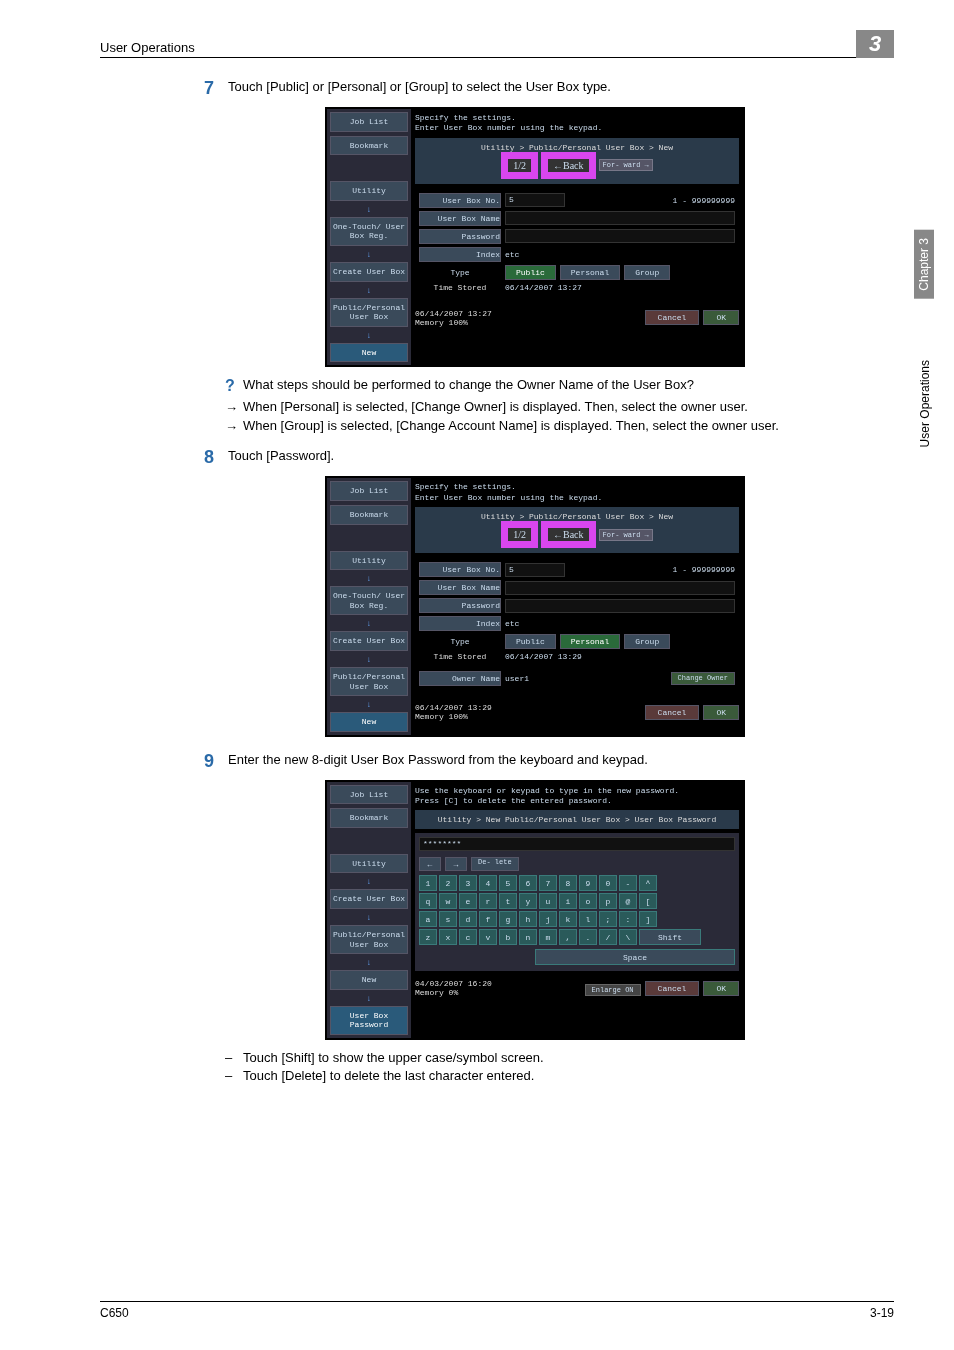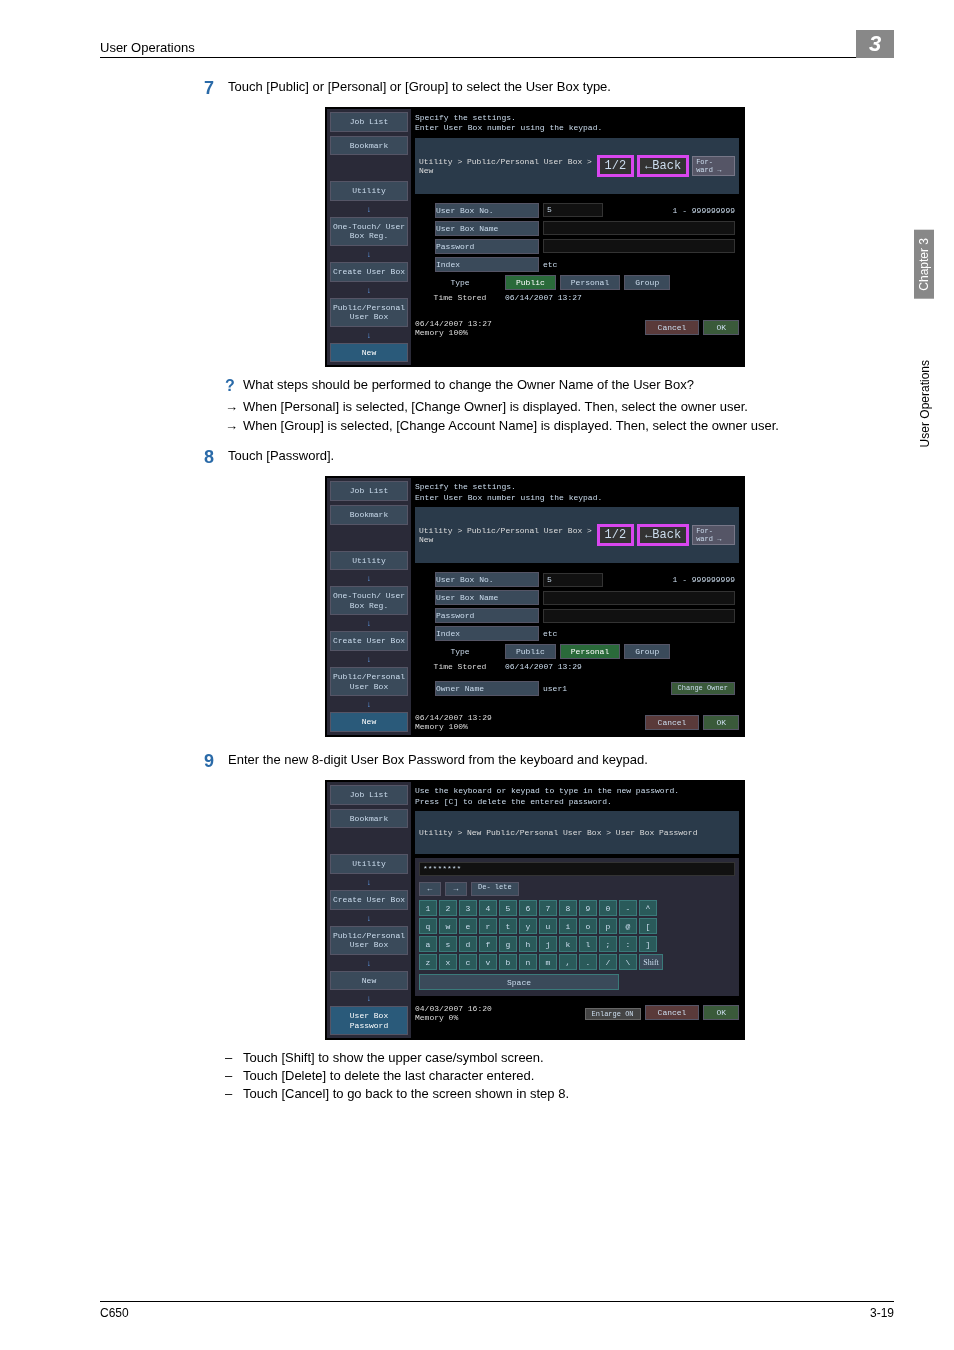--- a/index.html
+++ b/index.html
@@ -147,54 +147,55 @@
     position: relative;
   }
   .shot-header {
     color: #cde;
     font-size: 8px;
     line-height: 1.3;
     margin-bottom: 4px;
   }
   .shot-crumb {
     background: #2a3a4a;
-    padding: 17px 4px;
+    padding: 5px 4px;
     font-size: 8px;
     display: flex;
     justify-content: space-between;
     align-items: center;
+    flex-direction: column;
   }
   .crumb-btn {
     background: #333;
-    border: 3px solid #d946ef;
+    border: 7px solid #d946ef;
     padding: 1px 5px;
-    font-size: 12px;
-    color: #cde;
+    font-size: 10px;
+    color: #cde;
+    font-family: Liberation Serif, serif;
   }
   .crumb-fwd {
     background: #556;
     border: 1px solid #778;
     padding: 1px 3px;
     font-size: 7px;
     color: #cde;
   }
   .fieldrow {
     display: flex;
     align-items: center;
     margin: 3px 0;
     font-size: 8px;
   }
   .field-label {
     background: #3a4a5a;
     border: 1px solid #556;
-    width: 104px;
-    text-align: left;
+    width: 82px;
+    text-align: right;
     padding: 2px 0;
     color: #cde;
-    margin-left: 16px;
   }
   .field-val {
     margin-left: 4px;
     color: #cde;
   }
   .field-val-box {
     margin-left: 4px;
     background: #111;
     border: 1px solid #333;
     flex: 1;
@@ -262,21 +263,21 @@
     display:flex; align-items:center; justify-content:center; font-size:8px; color:#cde;
   }
   .kbd-del {
     background:#3a4a5a; border:1px solid #556; padding:1px 6px; font-size:7px; color:#cde; line-height:1.1; text-align:center;
   }
   .kbd-row { display:flex; gap:2px; margin:2px 0; justify-content:flex-start; flex-wrap:wrap;}
   .key {
     background:#2a5a5a; border:1px solid #3a7a7a; width:18px; height:16px;
     text-align:center; font-size:8px; color:#cde; line-height:16px;
   }
-  .key.shift { width:24px; background:#3a4a5a;font-family:Liberation Serif, serif; }
+  .key.shift { width:62px; background:#3a4a5a; }
   .key.space { width:200px; background:#3a4a5a; }
   .kbd-enlarge {
     background:#444; border:1px solid #666; font-size:7px; padding:1px 6px; color:#cde;
   }
   .bottombar {
     position: absolute;
     bottom: 30px;
     left: 100px;
     right: 60px;
     border-top: 1px solid #000;
@@ -572,21 +573,21 @@
               <div class="key">v</div>
               <div class="key">b</div>
               <div class="key">n</div>
               <div class="key">m</div>
               <div class="key">,</div>
               <div class="key">.</div>
               <div class="key">/</div>
               <div class="key">\</div>
               <div class="key shift">Shift</div>
             </div>
-          <div class="kbd-row" style="justify-content:flex-start;margin-top:4px;">
+          <div class="kbd-row" style="justify-content:flex-end;margin-top:4px;">
             <div class="key space">Space</div>
           </div>
         </div>
         <div class="shot-footer">
           <div>
             <div>04/03/2007    16:20</div>
             <div>Memory            0%</div>
           </div>
           <div style="display:flex;gap:4px;align-items:flex-end;">
             <div class="kbd-enlarge">Enlarge
@@ -595,21 +596,20 @@
             <div class="ftbtn ok">OK</div>
           </div>
         </div>
       </div>
     </div>
   </div>
 
   <div class="listblock">
     <div>–&nbsp;&nbsp;&nbsp;<span>Touch [Shift] to show the upper case/symbol screen.</span></div>
     <div>–&nbsp;&nbsp;&nbsp;<span>Touch [Delete] to delete the last character entered.</span></div>
-    <div>–&nbsp;&nbsp;&nbsp;<span>Touch [Cancel] to go back to the screen shown in step 8.</span></div>
   </div>
 
 </div>
 
 <div class="bottombar">
   <span>C650</span>
   <span>3-19</span>
 </div>
 
 </body></html>

